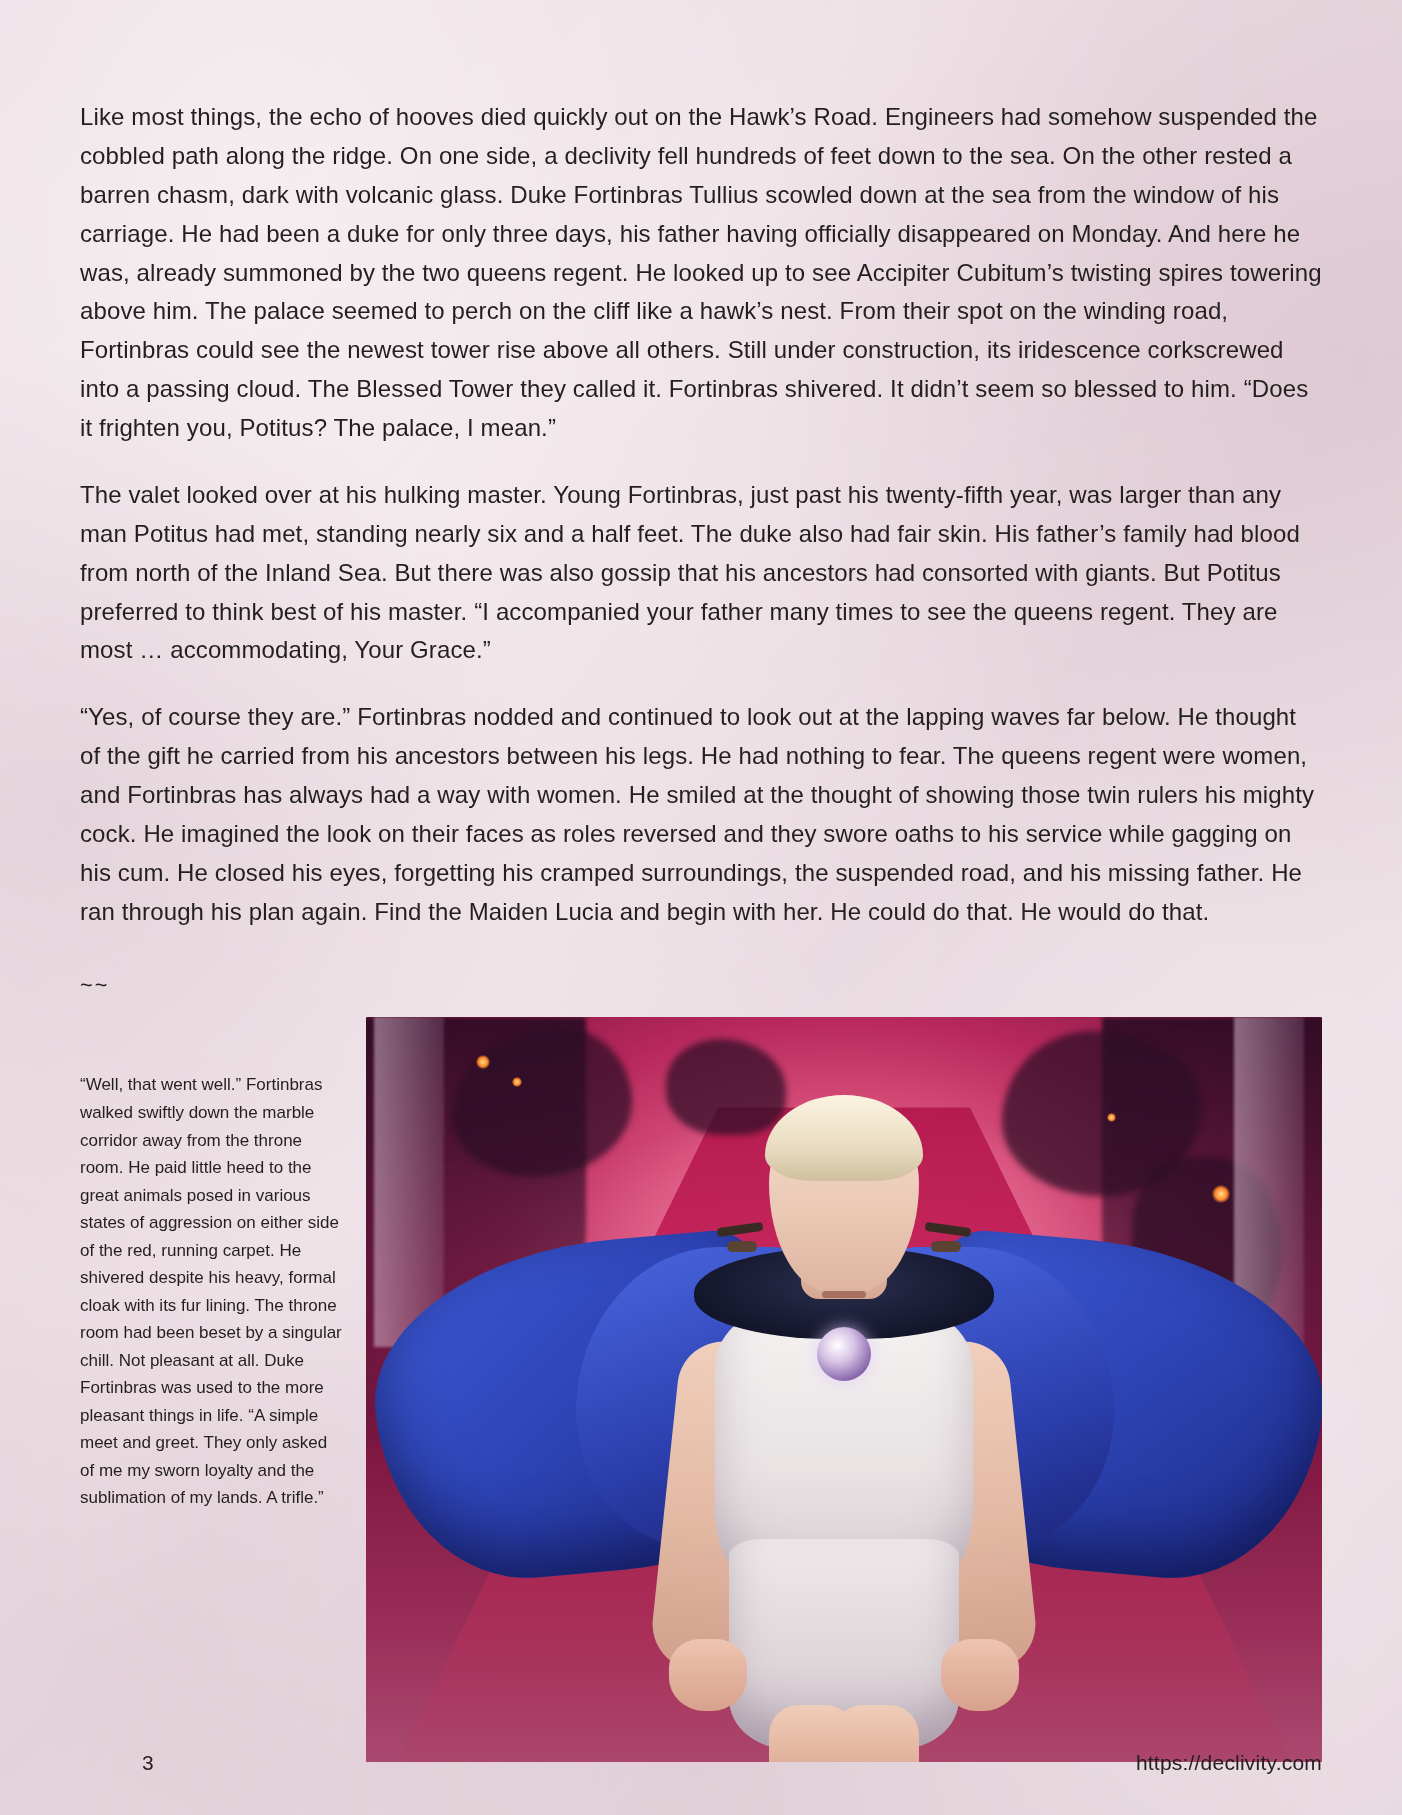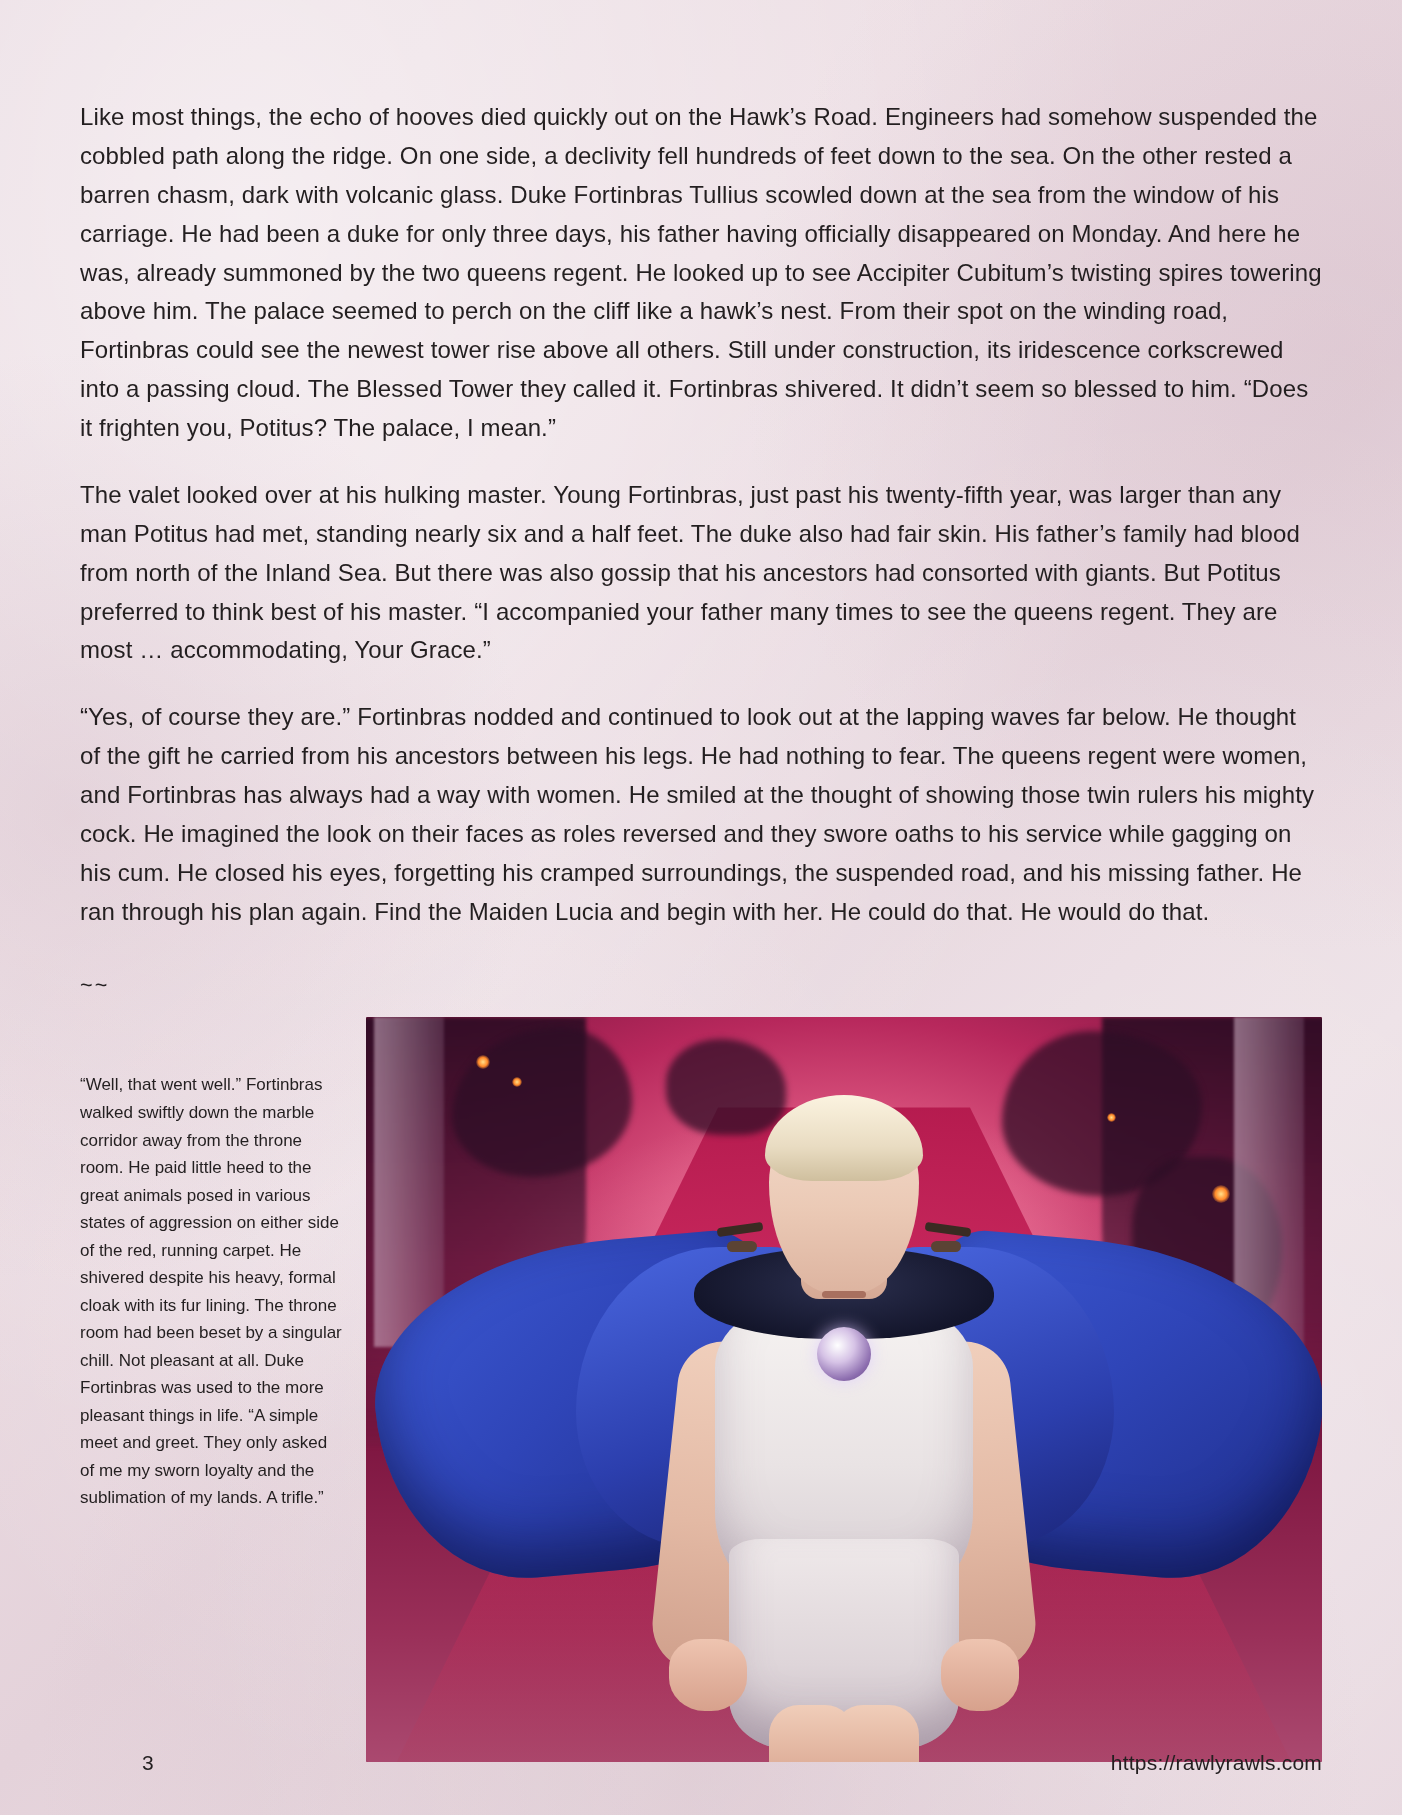--- a/index.html
+++ b/index.html
@@ -342,16 +342,16 @@
         </div>
         <div class="hair"></div>
         <div class="brooch"></div>
       </div>
     </div>
 
   </div>
 
   <div class="footer">
     <div class="page-number">3</div>
-    <div class="site-url">https://rawlyrawls.com</div>
+    <div class="site-url">https://declivity.com</div>
   </div>
 
 </div>
 
 </body></html>

